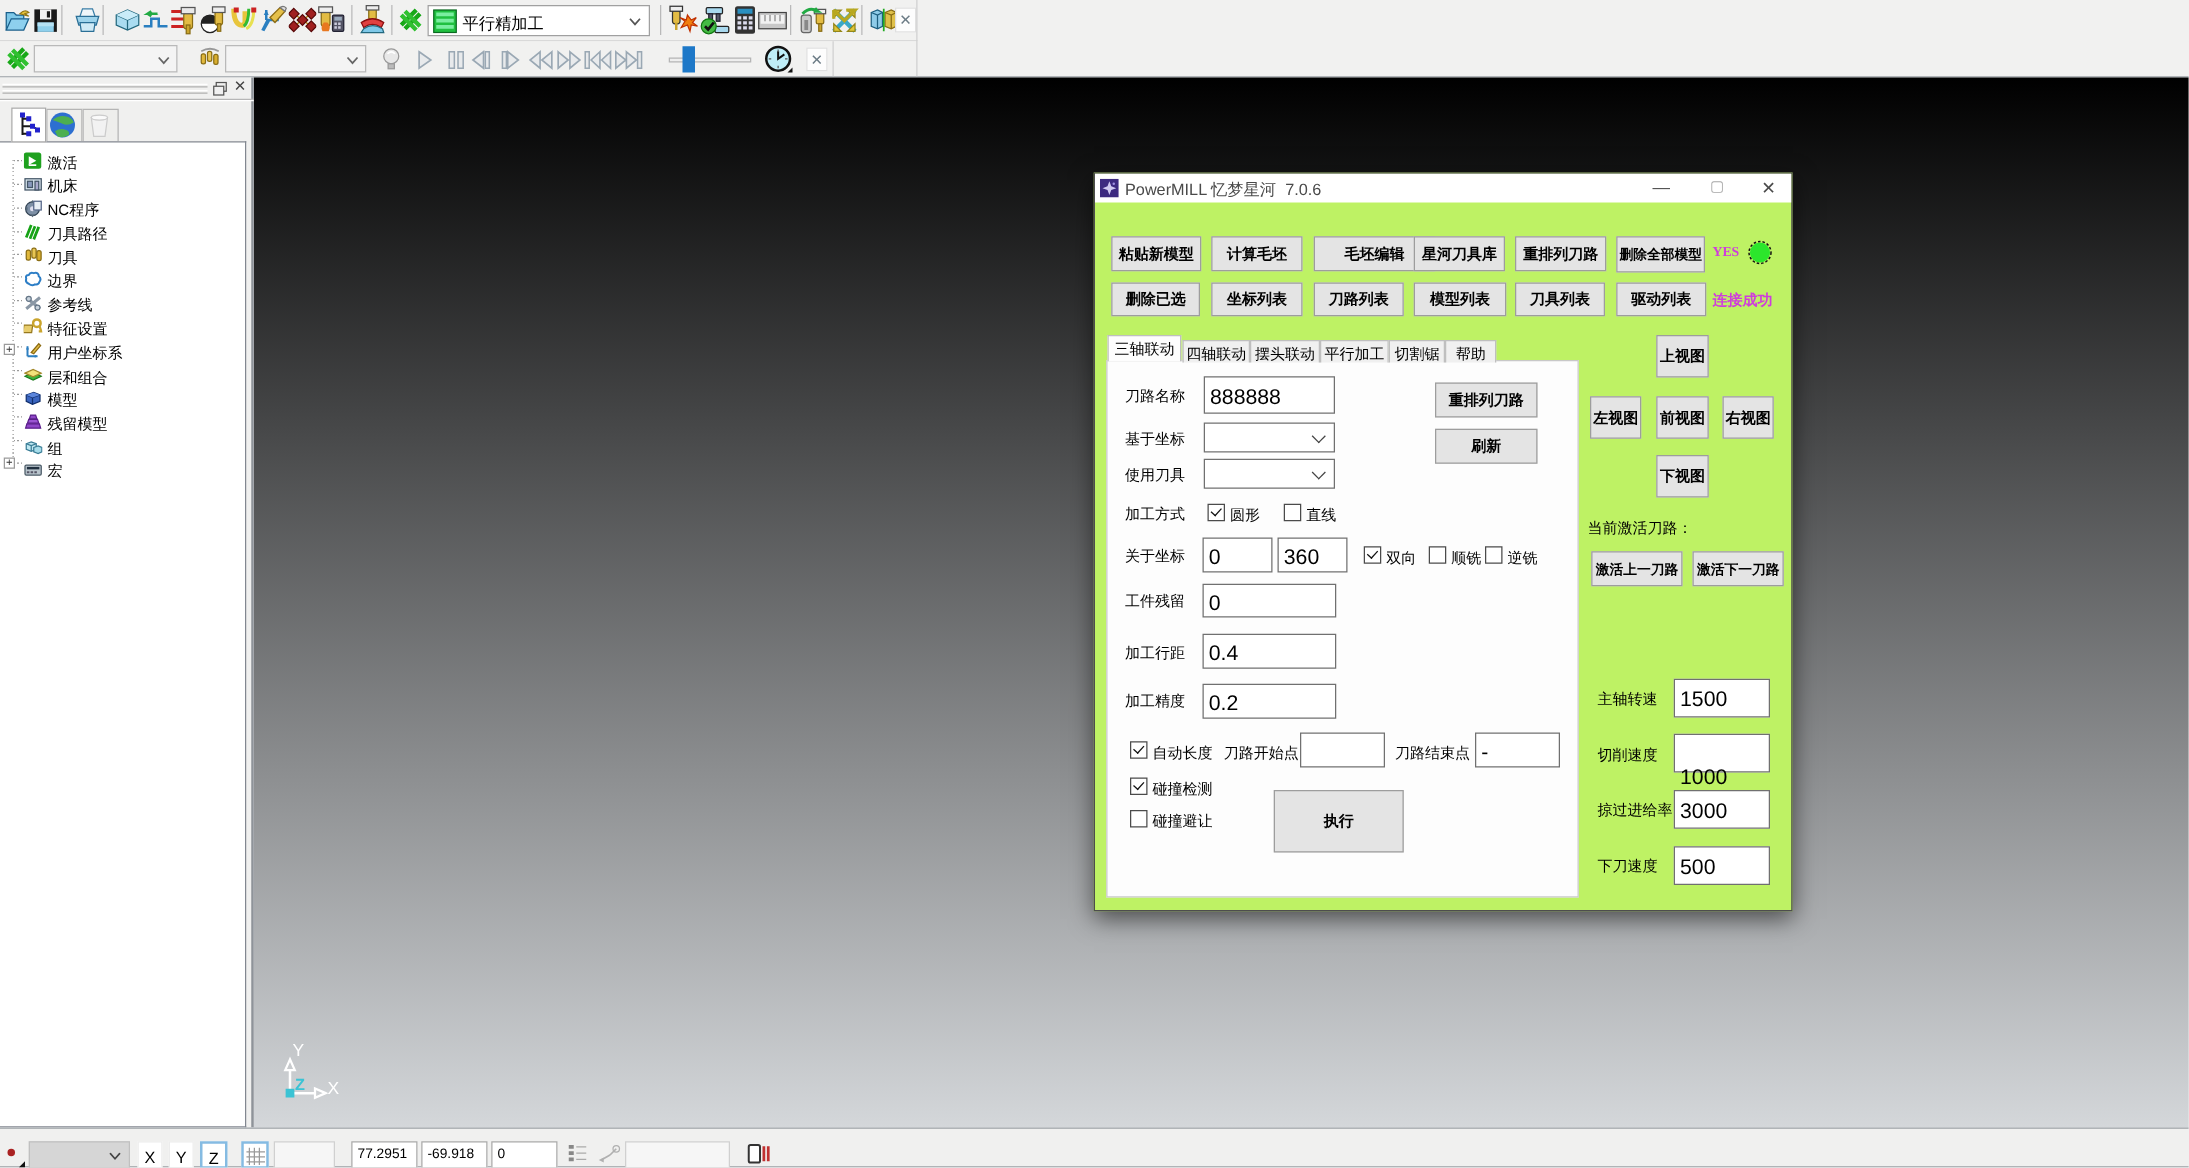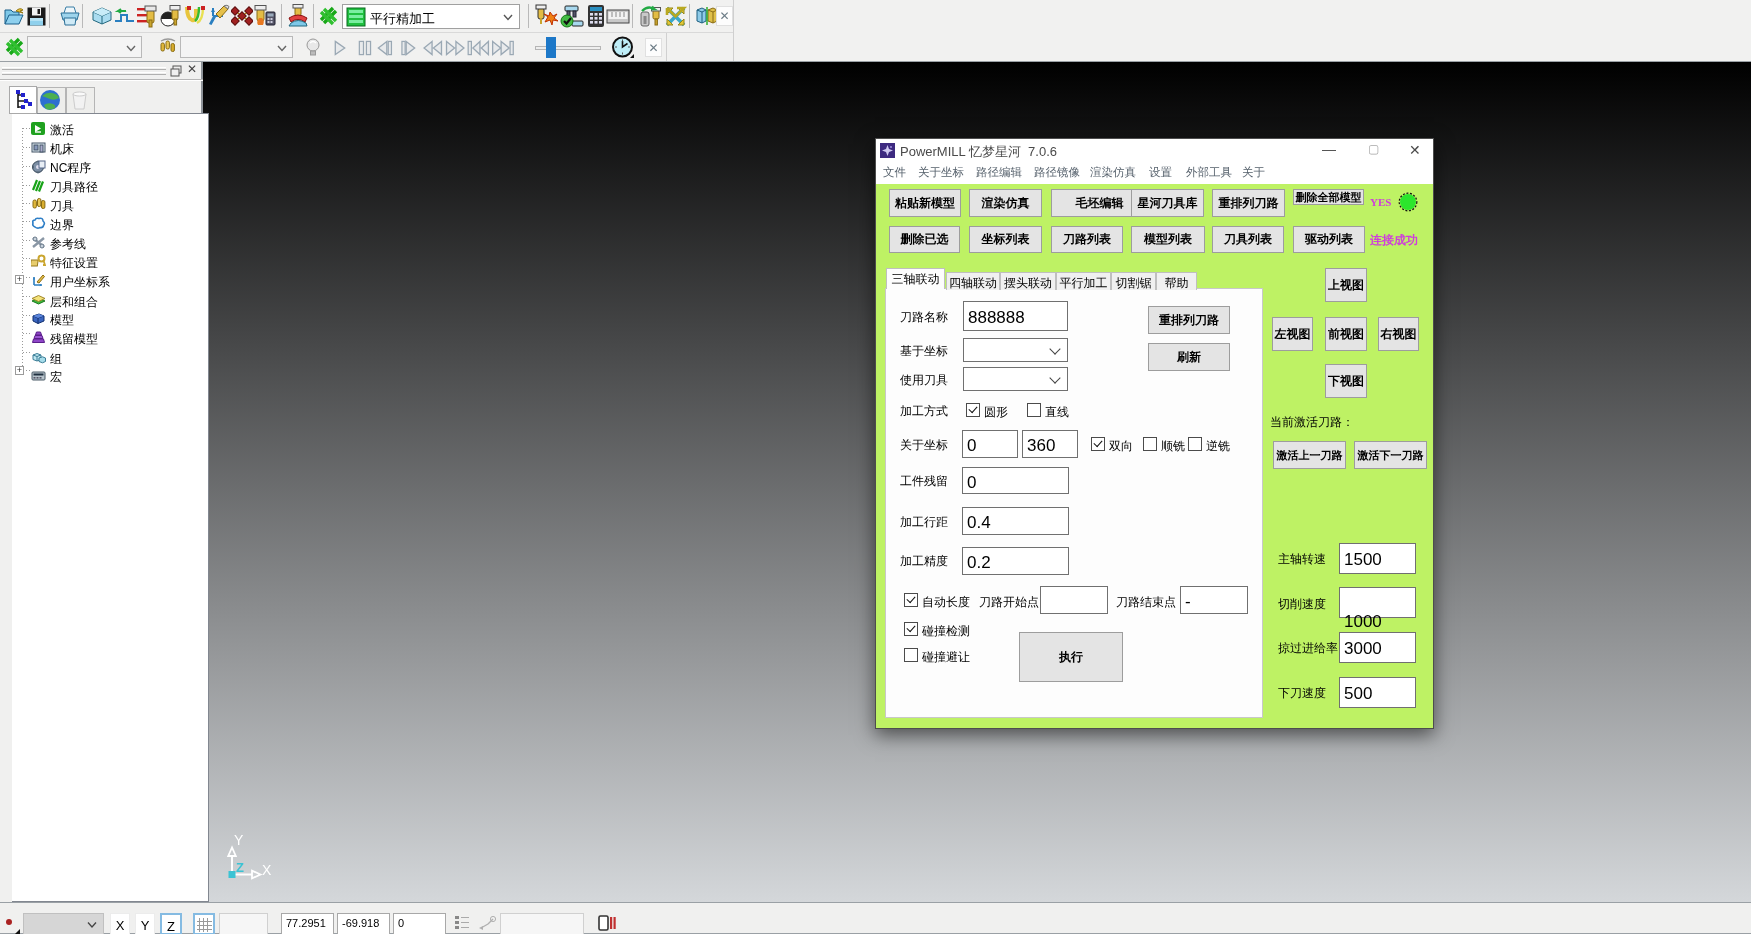--- a/index.html
+++ b/index.html
@@ -6,21 +6,21 @@
 html,body { width:1751px; height:934px; overflow:hidden; }
 body { font-family:"Liberation Sans", sans-serif; font-size:12px; color:#000; background:#f0f0f0; position:relative; }
 .abs { position:absolute; }
 
 #tb1 { left:0; top:0; width:1751px; height:33px; background:#f1f1f0; }
 #tb2 { left:0; top:33px; width:1751px; height:29px; background:#f1f1f0; border-bottom:1px solid #9aa0a5; }
 .vsep { position:absolute; top:4px; width:1px; height:24px; background:#b9b9b9; }
 .vsep2 { position:absolute; top:3px; width:1px; height:23px; background:#b9b9b9; }
 
 #lp { left:0; top:62px; width:203px; height:840px; background:#f0f0ef; border-right:2px solid #8e9399; }
-#treebox { position:absolute; left:0px; top:51px; width:197px; height:789px; background:#fff; border:1px solid #828790; border-left:none;margin-left:12px; }
+#treebox { position:absolute; left:0px; top:51px; width:197px; height:789px; background:#fff; border:1px solid #828790; border-left:none; }
 .titem { position:absolute; left:38px; font-size:12px; color:#000; white-space:nowrap; }
 .ticon { position:absolute; left:19px; width:15px; height:15px; }
 .texp { position:absolute; left:3px; width:9px; height:9px; background:#fff; border:1px solid #9b9b9b; font-size:9px; line-height:7px; text-align:center; color:#333; }
 
 #vp { left:203px; top:62px; width:1548px; height:840px;
   background:linear-gradient(to bottom,#000 0%,#d4d7da 100%); }
 
 #sb { left:0; top:902px; width:1751px; height:32px; background:#f0f0ef; border-top:1px solid #9aa0a5; border-bottom:1px solid #9aa0a5; }
 .sfield { position:absolute; top:10px; height:22px; background:#fff; border:1px solid #a8a8a8; font-size:11px; padding:3px 0 0 4px; }
 .sbtn { position:absolute; top:10px; height:22px; width:20px; background:#fff; border:1px solid #ececec; text-align:center; padding-top:4px; font-size:13px; }
@@ -484,37 +484,27 @@
     <svg class="abs" style="left:4px;top:4px" width="15" height="15">
         <rect width="15" height="15" fill="#3d2a80"></rect>
         <path d="M7.5 2 L9 6 L13 7.5 L9 9 L7.5 13 L6 9 L2 7.5 L6 6 Z" fill="#cfc8f0"></path>
         <circle cx="11" cy="4" r="1" fill="#9f90e0"></circle>
       </svg>
     <span class="abs" style="left:24px;top:4px;font-size:13px;color:#4a4a4a;">PowerMILL 忆梦星河&nbsp; 7.0.6</span>
     <span class="abs" style="left:446px;top:2px;color:#555;font-size:14px;">—</span>
     <span class="abs" style="left:492px;top:3px;color:#a8a8a8;font-size:12px;">▢</span>
     <span class="abs" style="left:533px;top:3px;color:#4a4a4a;font-size:14px;">✕</span>
   </div>
-  <div class="menu">
-    <span style="left:7px">文件</span>
-      <span style="left:42px">关于坐标</span>
-      <span style="left:100px">路径编辑</span>
-      <span style="left:158px">路径镜像</span>
-      <span style="left:214px">渲染仿真</span>
-      <span style="left:273px">设置</span>
-      <span style="left:310px">外部工具</span>
-      <span style="left:366px">关于</span>
-  </div>
 
   <div class="btn" style="left:13px;top:50px;width:72px;height:28px">粘贴新模型</div>
-  <div class="btn" style="left:93px;top:50px;width:73px;height:28px">渲染仿真</div>
+  <div class="btn" style="left:93px;top:50px;width:73px;height:28px">计算毛坯</div>
   <div class="btn" style="left:175px;top:50px;width:97px;height:28px">毛坯编辑</div>
   <div class="btn" style="left:255px;top:50px;width:73px;height:28px">星河刀具库</div>
   <div class="btn" style="left:336px;top:50px;width:73px;height:28px">重排列刀路</div>
-  <div class="btn" style="left:417px;top:50px;width:71px;height:16px;font-size:11px">删除全部模型</div>
+  <div class="btn" style="left:417px;top:50px;width:71px;height:29px;font-size:11px">删除全部模型</div>
   <span class="lbl mag" style="left:494px;top:57px;font-family:'Liberation Serif',serif;font-size:11px;font-weight:bold;">YES</span>
   <svg class="abs" style="left:522px;top:53px" width="20" height="20">
       <circle cx="10" cy="10" r="8" fill="#2ce62c"></circle>
       <circle cx="10" cy="10" r="8.8" fill="none" stroke="#111" stroke-width="1.2" stroke-dasharray="2 1.6"></circle>
     </svg>
   <div class="btn" style="left:13px;top:87px;width:71px;height:27px">删除已选</div>
   <div class="btn" style="left:93px;top:87px;width:73px;height:27px">坐标列表</div>
   <div class="btn" style="left:175px;top:87px;width:72px;height:27px">刀路列表</div>
   <div class="btn" style="left:255px;top:87px;width:74px;height:27px">模型列表</div>
   <div class="btn" style="left:336px;top:87px;width:72px;height:27px">刀具列表</div>

